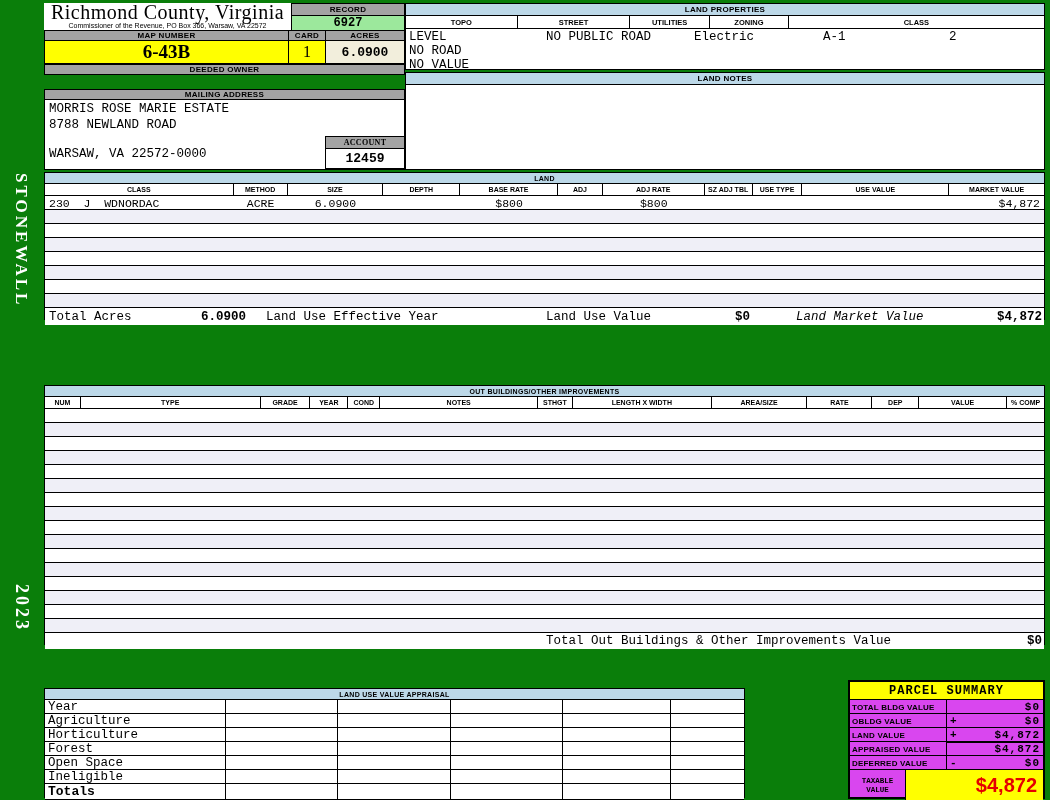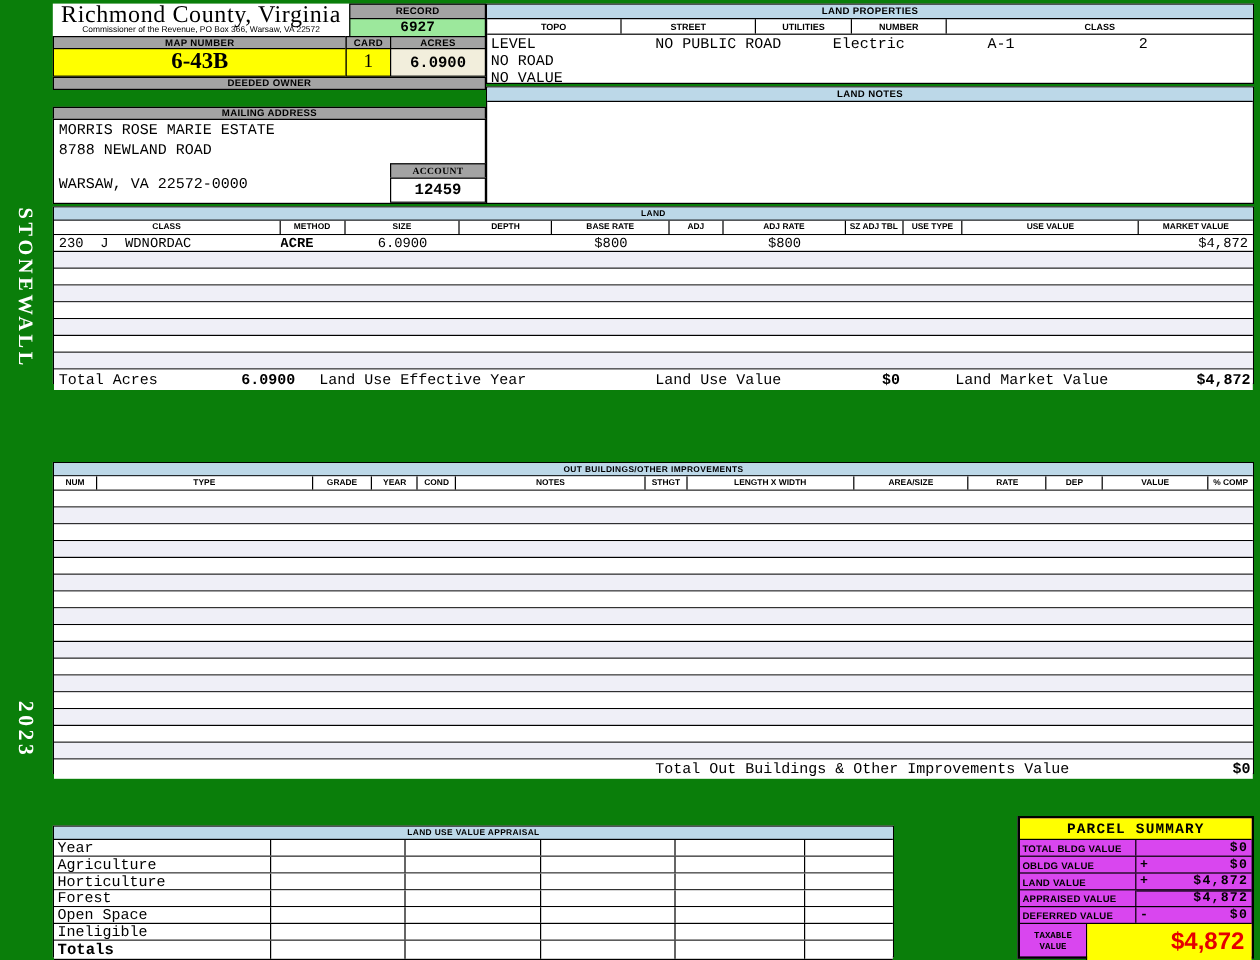--- a/index.html
+++ b/index.html
@@ -126,21 +126,21 @@
     <div class="abs band" id="account-head">ACCOUNT</div>
     <div class="abs" id="account-val">12459</div>
   </div>
 
   <div class="abs whitebox" id="lp-box">
     <div class="inner-band" id="lp-title">LAND PROPERTIES</div>
     <div id="lp-cols">
         <div class="lp-col" style="width: 112px;">TOPO</div>
         <div class="lp-col" style="width: 113px;">STREET</div>
         <div class="lp-col" style="width: 80px;">UTILITIES</div>
-        <div class="lp-col" style="width: 79px;">NUMBER</div>
+        <div class="lp-col" style="width: 79px;">ZONING</div>
         <div class="lp-col" style="width: 256px;">CLASS</div>
       </div>
     <div id="lp-vals">
       <span class="lp-val" style="left:3px;top:1px;">LEVEL</span>
       <span class="lp-val" style="left:3px;top:15px;">NO ROAD</span>
       <span class="lp-val" style="left:3px;top:29px;">NO VALUE</span>
       <span class="lp-val" style="left:140px;top:1px;">NO PUBLIC ROAD</span>
       <span class="lp-val" style="left:288px;top:1px;">Electric</span>
       <span class="lp-val" style="left:417px;top:1px;">A-1</span>
       <span class="lp-val" style="left:543px;top:1px;">2</span>
@@ -162,21 +162,21 @@
         <div class="tbl-col" style="width: 45px;">ADJ</div>
         <div class="tbl-col" style="width: 102px;">ADJ RATE</div>
         <div class="tbl-col" style="width: 48px;">SZ ADJ TBL</div>
         <div class="tbl-col" style="width: 50px;">USE TYPE</div>
         <div class="tbl-col" style="width: 147px;">USE VALUE</div>
         <div class="tbl-col" style="width: 95px;">MARKET VALUE</div>
       </div>
     <div id="land-body">
         <div class="tbl-row">
           <div class="tbl-cell" style="width: 189px; text-align: left; padding-left: 4px;">230  J  WDNORDAC</div>
-          <div class="tbl-cell" style="width: 54px;  font-weight: bold;">ACRE</div>
+          <div class="tbl-cell" style="width: 54px; text-align: center;">ACRE</div>
           <div class="tbl-cell" style="width: 96px; text-align: center;">6.0900</div>
           <div class="tbl-cell" style="width: 77px; text-align: center;"></div>
           <div class="tbl-cell" style="width: 98px; text-align: center;">$800</div>
           <div class="tbl-cell" style="width: 45px; text-align: center;"></div>
           <div class="tbl-cell" style="width: 102px; text-align: center;">$800</div>
           <div class="tbl-cell" style="width: 48px; text-align: center;"></div>
           <div class="tbl-cell" style="width: 50px; text-align: center;"></div>
           <div class="tbl-cell" style="width: 147px; text-align: center;"></div>
           <div class="tbl-cell" style="width: 95px; text-align: right; padding-right: 4px;">$4,872</div>
         </div>
@@ -187,21 +187,21 @@
         <div class="tbl-row alt"></div>
         <div class="tbl-row"></div>
         <div class="tbl-row alt"></div>
       </div>
     <div id="land-total">
       <span class="total-span" style="left:4px;">Total Acres</span>
       <span class="total-span b" style="left:156px;">6.0900</span>
       <span class="total-span" style="left:221px;">Land Use Effective Year</span>
       <span class="total-span" style="left:501px;">Land Use Value</span>
       <span class="total-span b" style="left:670px;width:35px;text-align:right;">$0</span>
-      <span class="total-span" style="left:751px;">Land Market Value</span>
+      <span class="total-span" style="left:751px;font-style:italic;">Land Market Value</span>
       <span class="total-span b" style="left:930px;width:67px;text-align:right;">$4,872</span>
     </div>
   </div>
 
   <div class="abs whitebox" id="ob-box">
     <div class="inner-band tbl-title">OUT BUILDINGS/OTHER IMPROVEMENTS</div>
     <div class="tbl-cols" id="ob-cols">
         <div class="tbl-col" style="width: 36px;">NUM</div>
         <div class="tbl-col" style="width: 180px;">TYPE</div>
         <div class="tbl-col" style="width: 50px;">GRADE</div>

